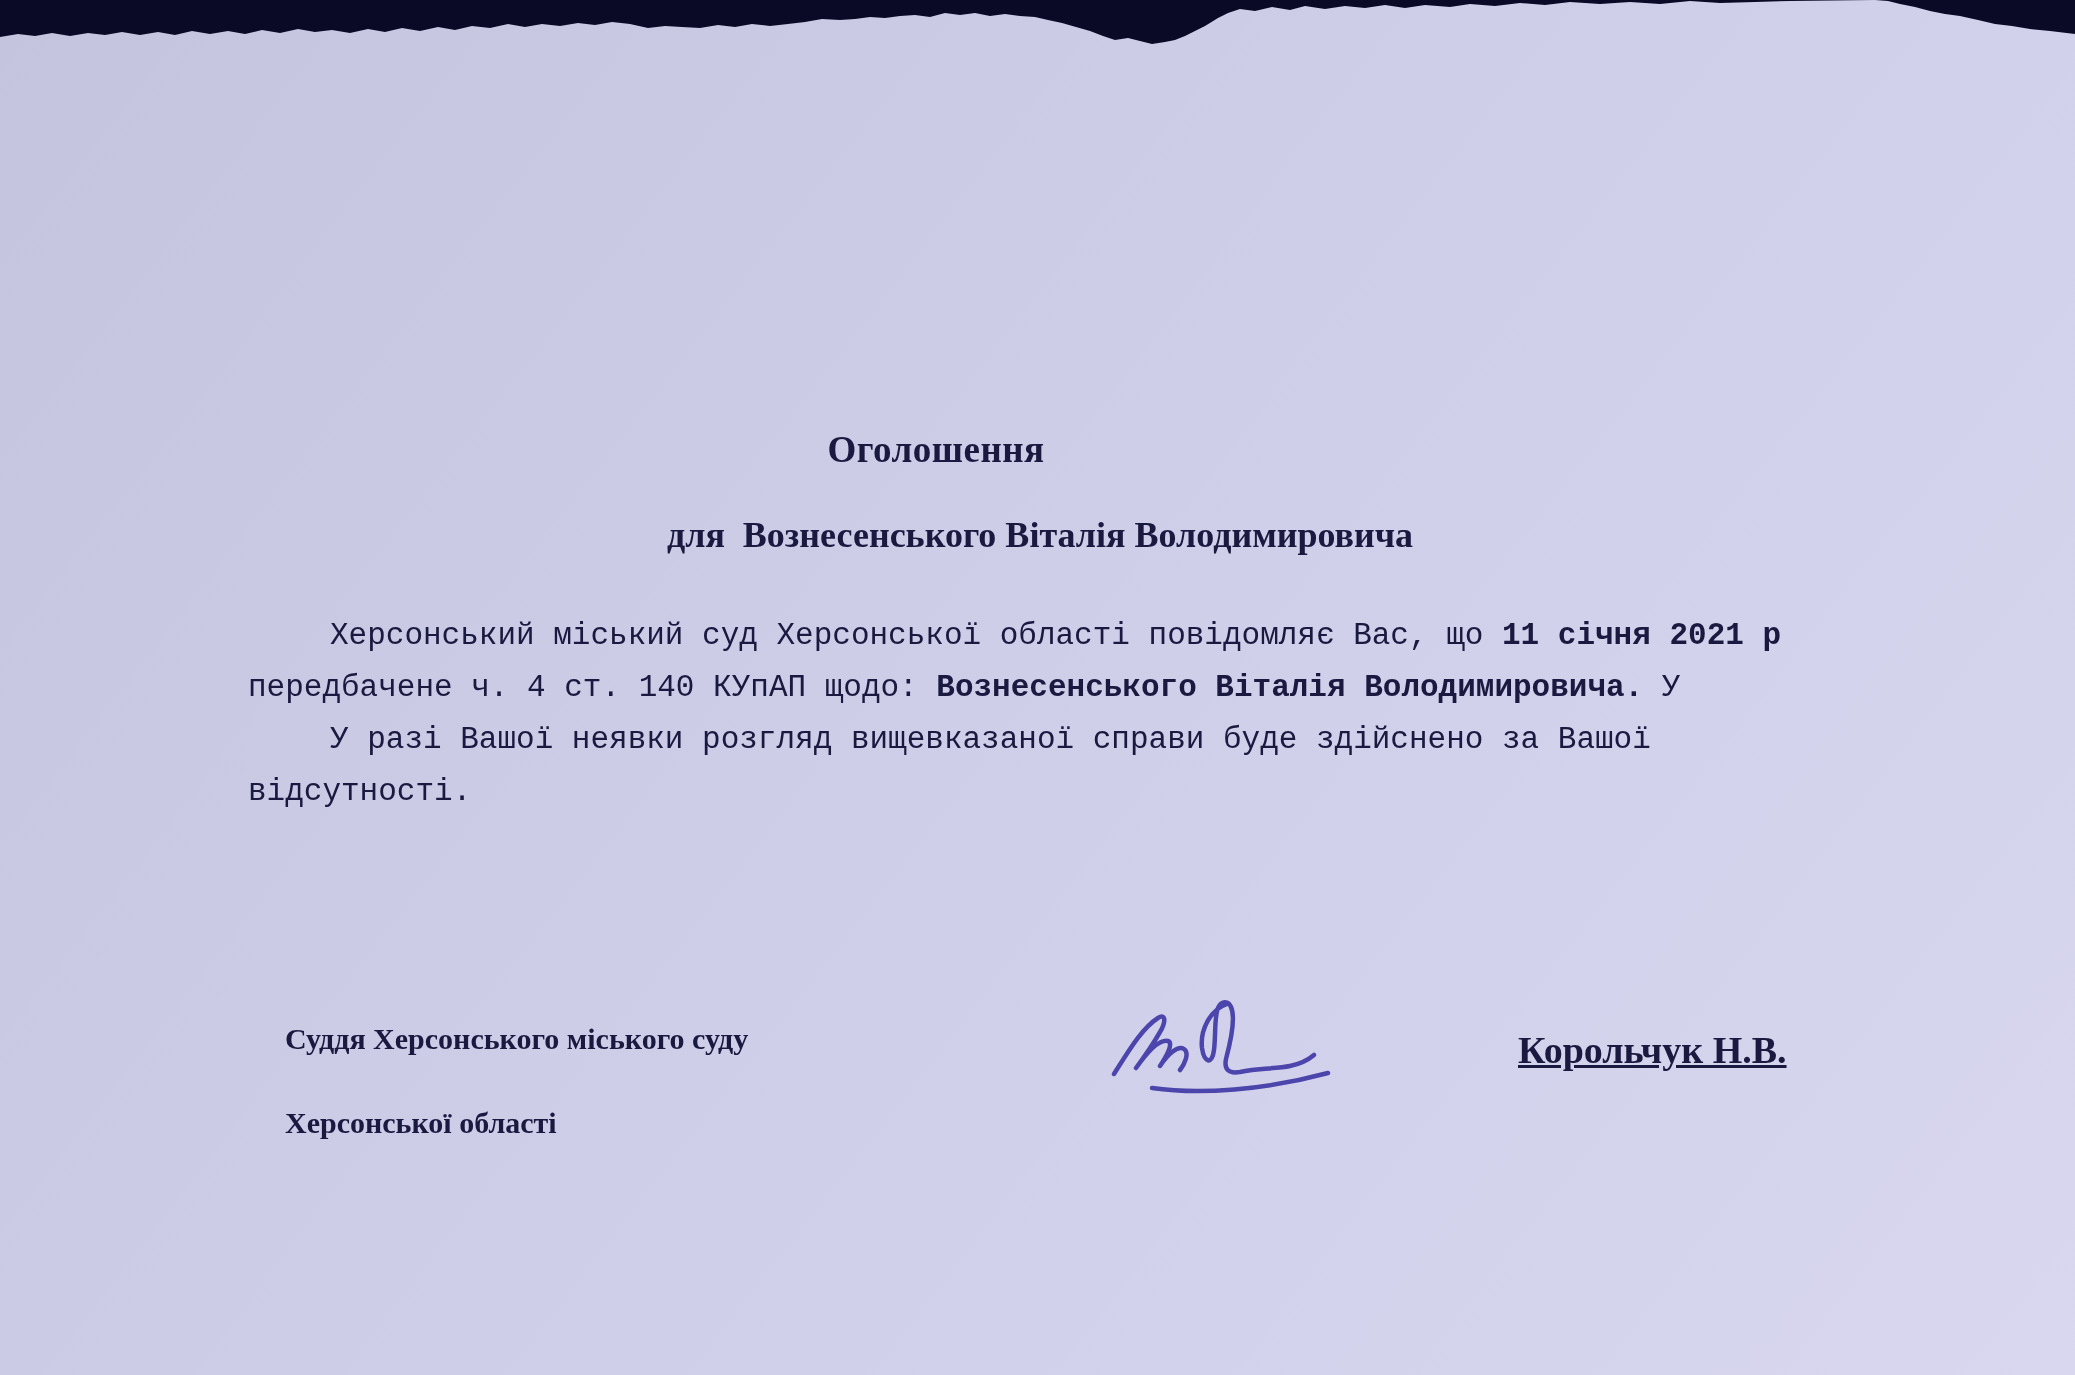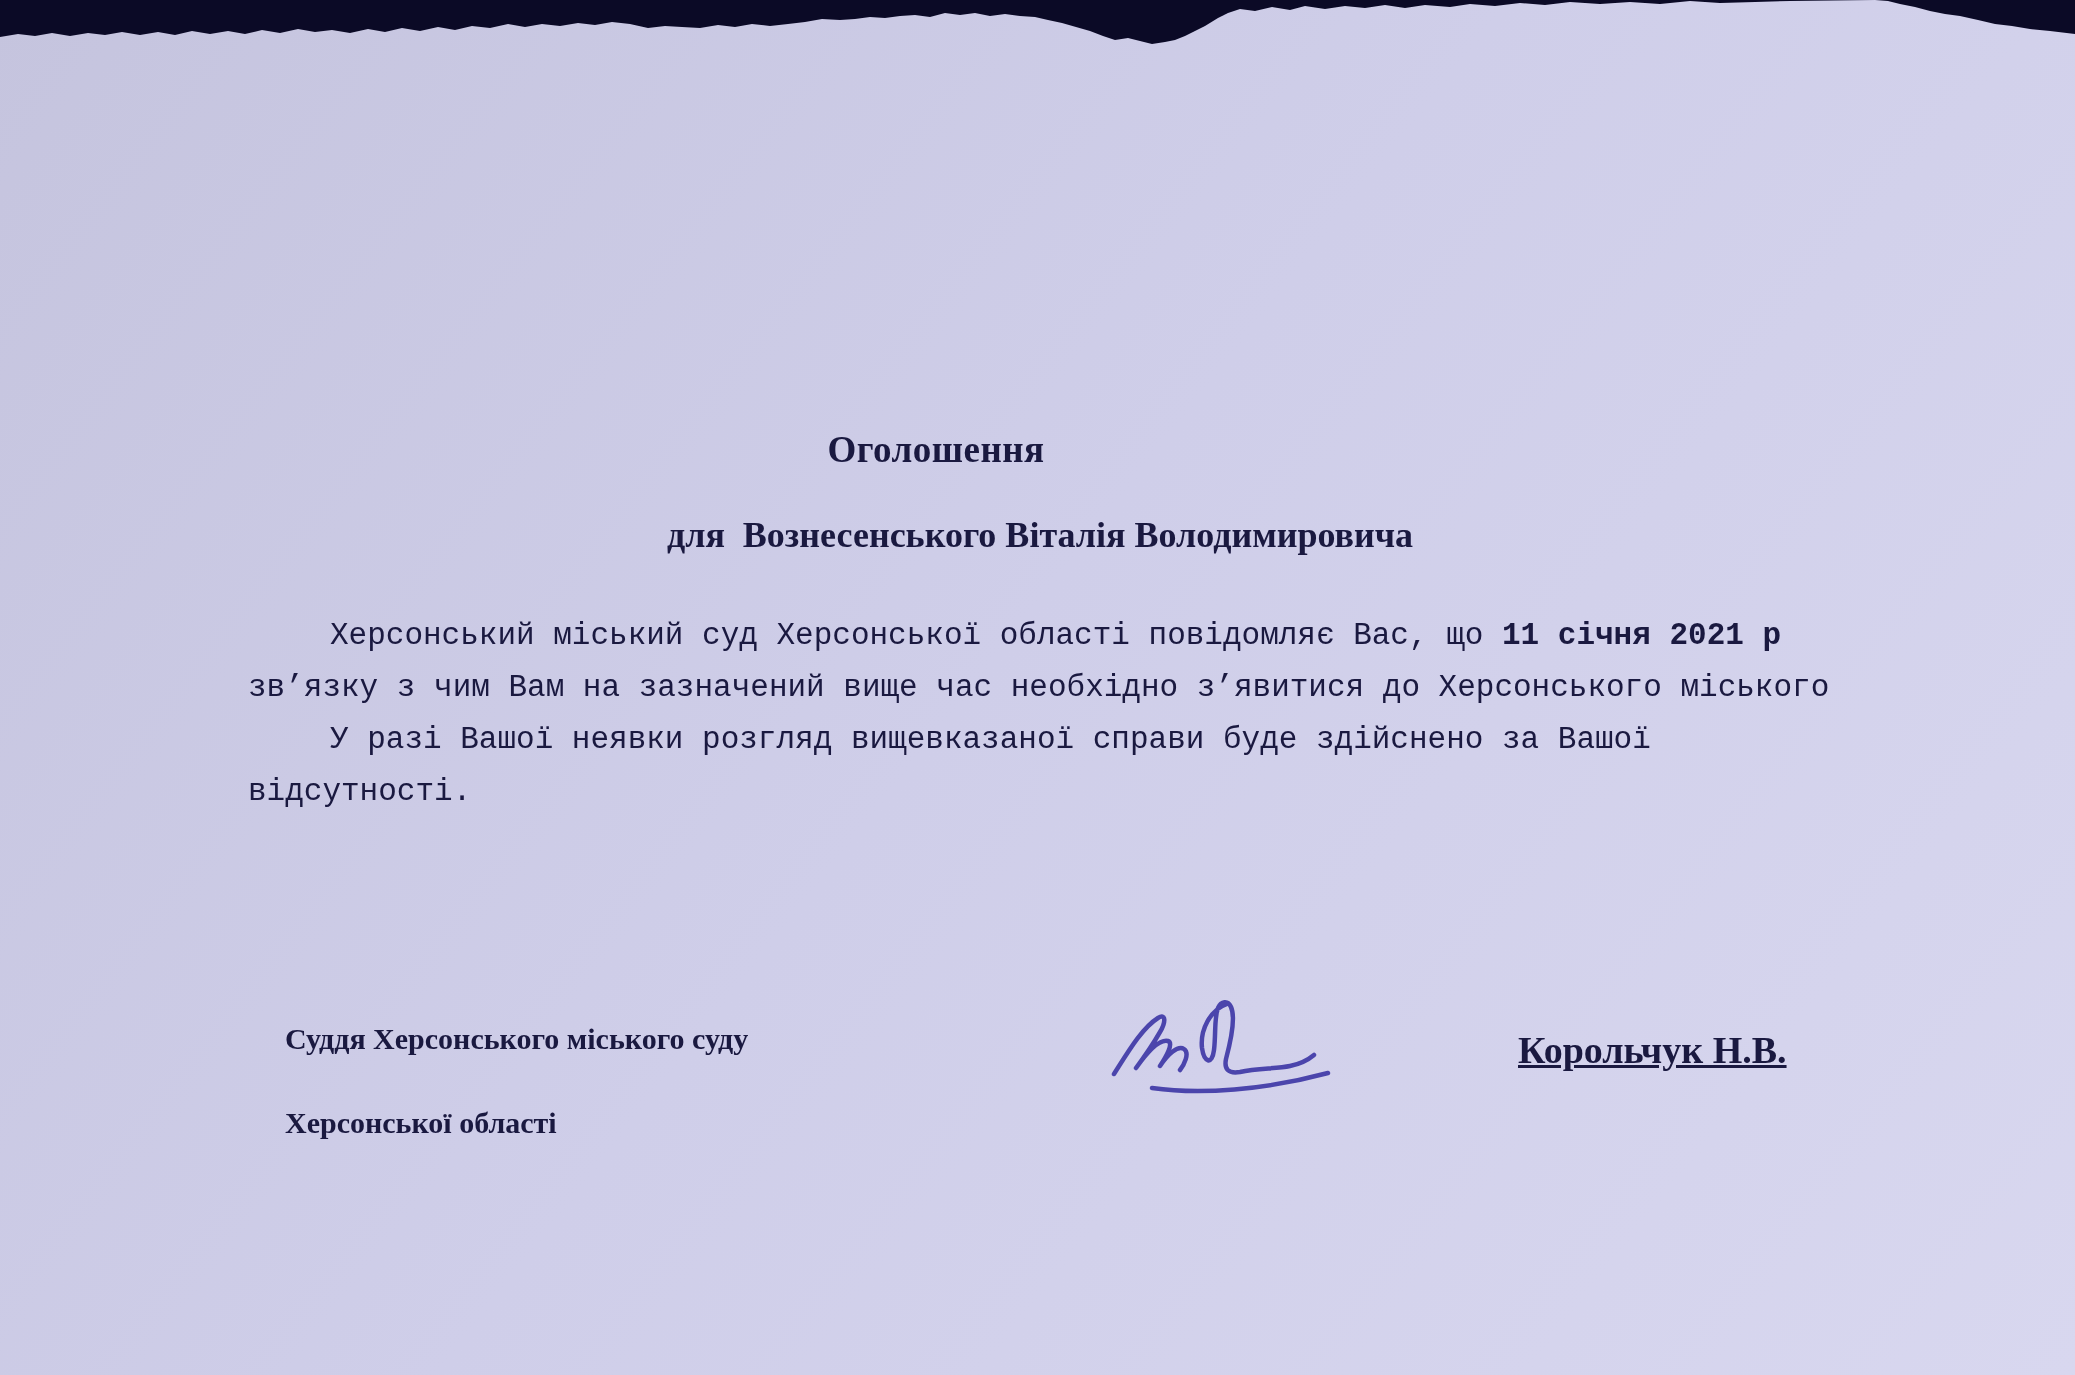--- a/index.html
+++ b/index.html
@@ -58,21 +58,21 @@
 <svg class="torn" viewBox="0 0 2075 60" preserveAspectRatio="none">
   <path fill="var(--background)" d="M0,0 L2075,0 L2075,34 L2050,31 L2030,29 L2012,26 L1995,24 L1978,20 L1960,16 L1945,14 L1930,11 L1915,7 L1900,4 L1888,1 L1875,0 L1790,1 L1755,2 L1720,3 L1690,1 L1660,4 L1630,2 L1600,4 L1570,2 L1545,5 L1520,3 L1495,6 L1470,4 L1450,7 L1425,5 L1405,8 L1385,5 L1365,8 L1345,6 L1325,9 L1305,6 L1290,10 L1272,7 L1255,11 L1240,9 L1228,13 L1218,18 L1205,26 L1195,31 L1185,36 L1175,40 L1165,42 L1152,44 L1140,41 L1128,38 L1115,40 L1103,36 L1090,31 L1076,27 L1062,23 L1048,20 L1035,17 L1020,16 L1005,14 L990,16 L975,13 L960,15 L945,13 L930,17 L915,15 L900,16 L885,18 L870,17 L855,19 L840,20 L822,19 L805,22 L788,24 L770,26 L752,24 L735,27 L718,25 L700,28 L682,27 L665,26 L648,28 L630,24 L612,22 L595,25 L578,23 L560,26 L542,24 L525,27 L508,24 L490,28 L472,26 L455,30 L438,27 L420,31 L402,28 L385,32 L368,29 L350,33 L332,30 L315,32 L298,29 L280,33 L262,30 L245,34 L228,31 L210,34 L192,31 L175,35 L158,32 L140,35 L122,32 L105,35 L88,33 L70,36 L52,33 L35,36 L18,34 L0,37 Z"></path>
 </svg>
 
 <div class="doc-text title">Оголошення</div>
 
 <div class="doc-text addressee">для  Вознесенського Віталія Володимировича</div>
 
 <div class="doc-text bodyblock">
   <div class="line indent"><span>Херсонський міський суд Херсонської області повідомляє Вас, що </span><span class="b">11 січня 2021 р</span></div>
-  <div class="line"><span>зв’язку з чим Вам на зазначений вище час необхідно з’явитися до Херсонського міського</span></div>
+  <div class="line"><span>передбачене ч. 4 ст. 140 КУпАП щодо: </span><span class="b">Вознесенського Віталія Володимировича.</span><span> У</span></div>
   <div class="line indent"><span>У разі Вашої неявки розгляд вищевказаної справи буде здійснено за Вашої</span></div>
   <div class="line last"><span>відсутності.</span></div>
 </div>
 
 <div class="doc-text sig-left-1">Суддя Херсонського міського суду</div>
 <div class="doc-text sig-left-2">Херсонської області</div>
 
 <svg class="sig-svg" viewBox="0 0 300 115">
   <path d="M14,78 C28,56 42,32 58,22 C66,17 66,26 60,36 C52,50 42,64 36,72 C48,55 60,43 68,45 C74,47 66,61 60,70 C68,58 78,49 84,53 C90,57 84,69 80,74"></path>
   <path d="M127,8 C110,14 100,34 102,52 C104,66 112,70 114,54 C116,38 114,22 118,12 C121,5 128,4 131,11 C136,22 130,48 126,63 C124,73 128,78 140,76 C158,72 176,73 190,70 C200,68 208,64 214,59"></path>

